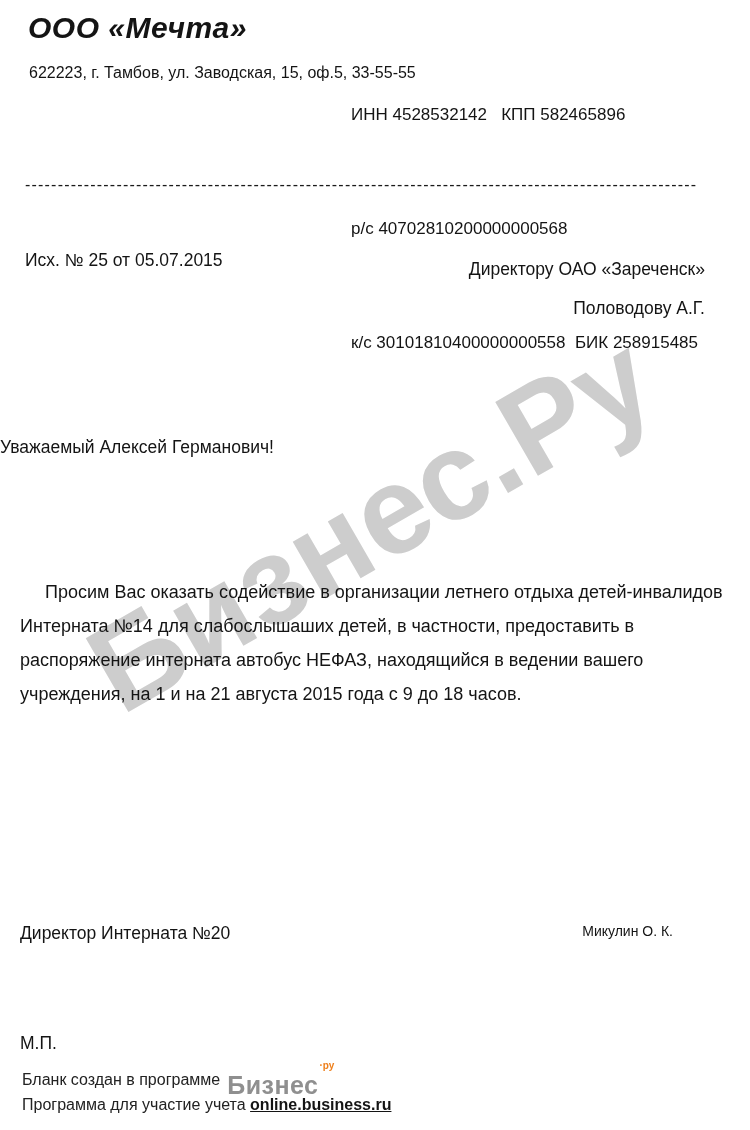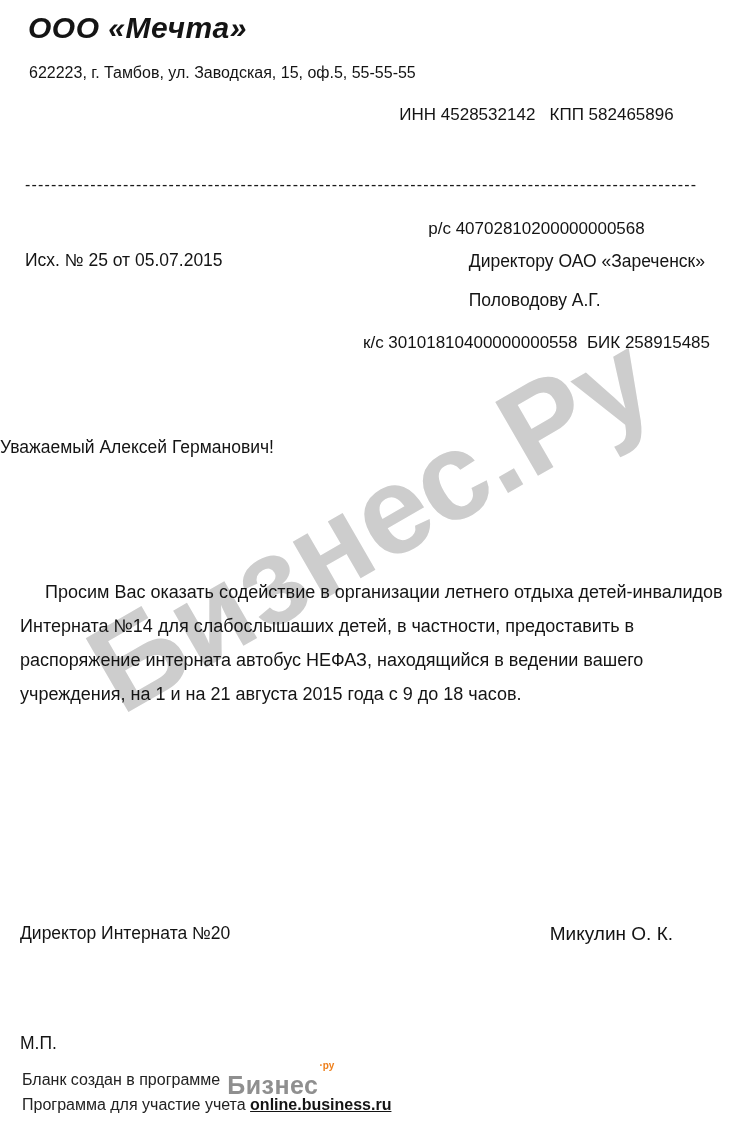--- a/index.html
+++ b/index.html
@@ -24,22 +24,22 @@
     font-size: 30px;
     font-weight: bold;
     font-style: italic;
     letter-spacing: 0.5px;
   }
   .company-address {
     left: 29px; top: 64px;
     font-size: 16px;
   }
   .requisites {
-    right: 40px; top: 20px;
-    text-align: center;
+    right: 52px; top: 20px;
+    text-align: left;
     font-size: 17px;
     line-height: 38px;
     white-space: pre;
   }
 
   
   .separator {
     left: 25px; top: 176px;
     width: 672px;
     overflow: hidden;
@@ -48,21 +48,22 @@
     letter-spacing: 1.2px;
     color: #1a1a1a;
   }
 
   
   .outgoing-ref {
     left: 25px; top: 250px;
     font-size: 17.5px;
   }
   .addressee {
-    right: 45px; top: 242px;
+    right: 45px; top: 250px;
+    text-align: right;
     font-size: 17.5px;
     line-height: 39px;
   }
 
   
   .watermark {
     position: absolute;
     left: 15px; top: 300px;
     width: 710px; height: 445px;
     display: flex;
@@ -101,21 +102,21 @@
     font-size: 17.5px;
   }
 
   
   .sig-title {
     left: 20px; top: 923px;
     font-size: 17.5px;
   }
   .sig-name {
     right: 77px; top: 923px;
-    font-size: 19px;
+    font-size: 14px;
   }
   .stamp {
     left: 20px; top: 1033px;
     font-size: 17.5px;
   }
 
   
   .footer-line1 {
     left: 22px; top: 1071px;
     font-size: 16px;
@@ -153,21 +154,21 @@
 </head>
 <body>
 
 <div class="page">
 
   <div class="watermark">
     <span>Бизнес.Ру</span>
   </div>
 
   <div class="abs company-name">ООО «Мечта»</div>
-  <div class="abs company-address">622223, г. Тамбов, ул. Заводская, 15, оф.5, 55-55-55</div>
+  <div class="abs company-address">622223, г. Тамбов, ул. Заводская, 15, оф.5, 33-55-55</div>
 
   <div class="abs requisites">
     <div>ИНН 4528532142   КПП 582465896</div>
     <div>р/с 40702810200000000568</div>
     <div>к/с 30101810400000000558  БИК 258915485</div>
   </div>
 
   <div class="abs separator">--------------------------------------------------------------------------------------------------------------------------------------------</div>
 
   <div class="abs outgoing-ref">Исх. № 25 от 05.07.2015</div>

